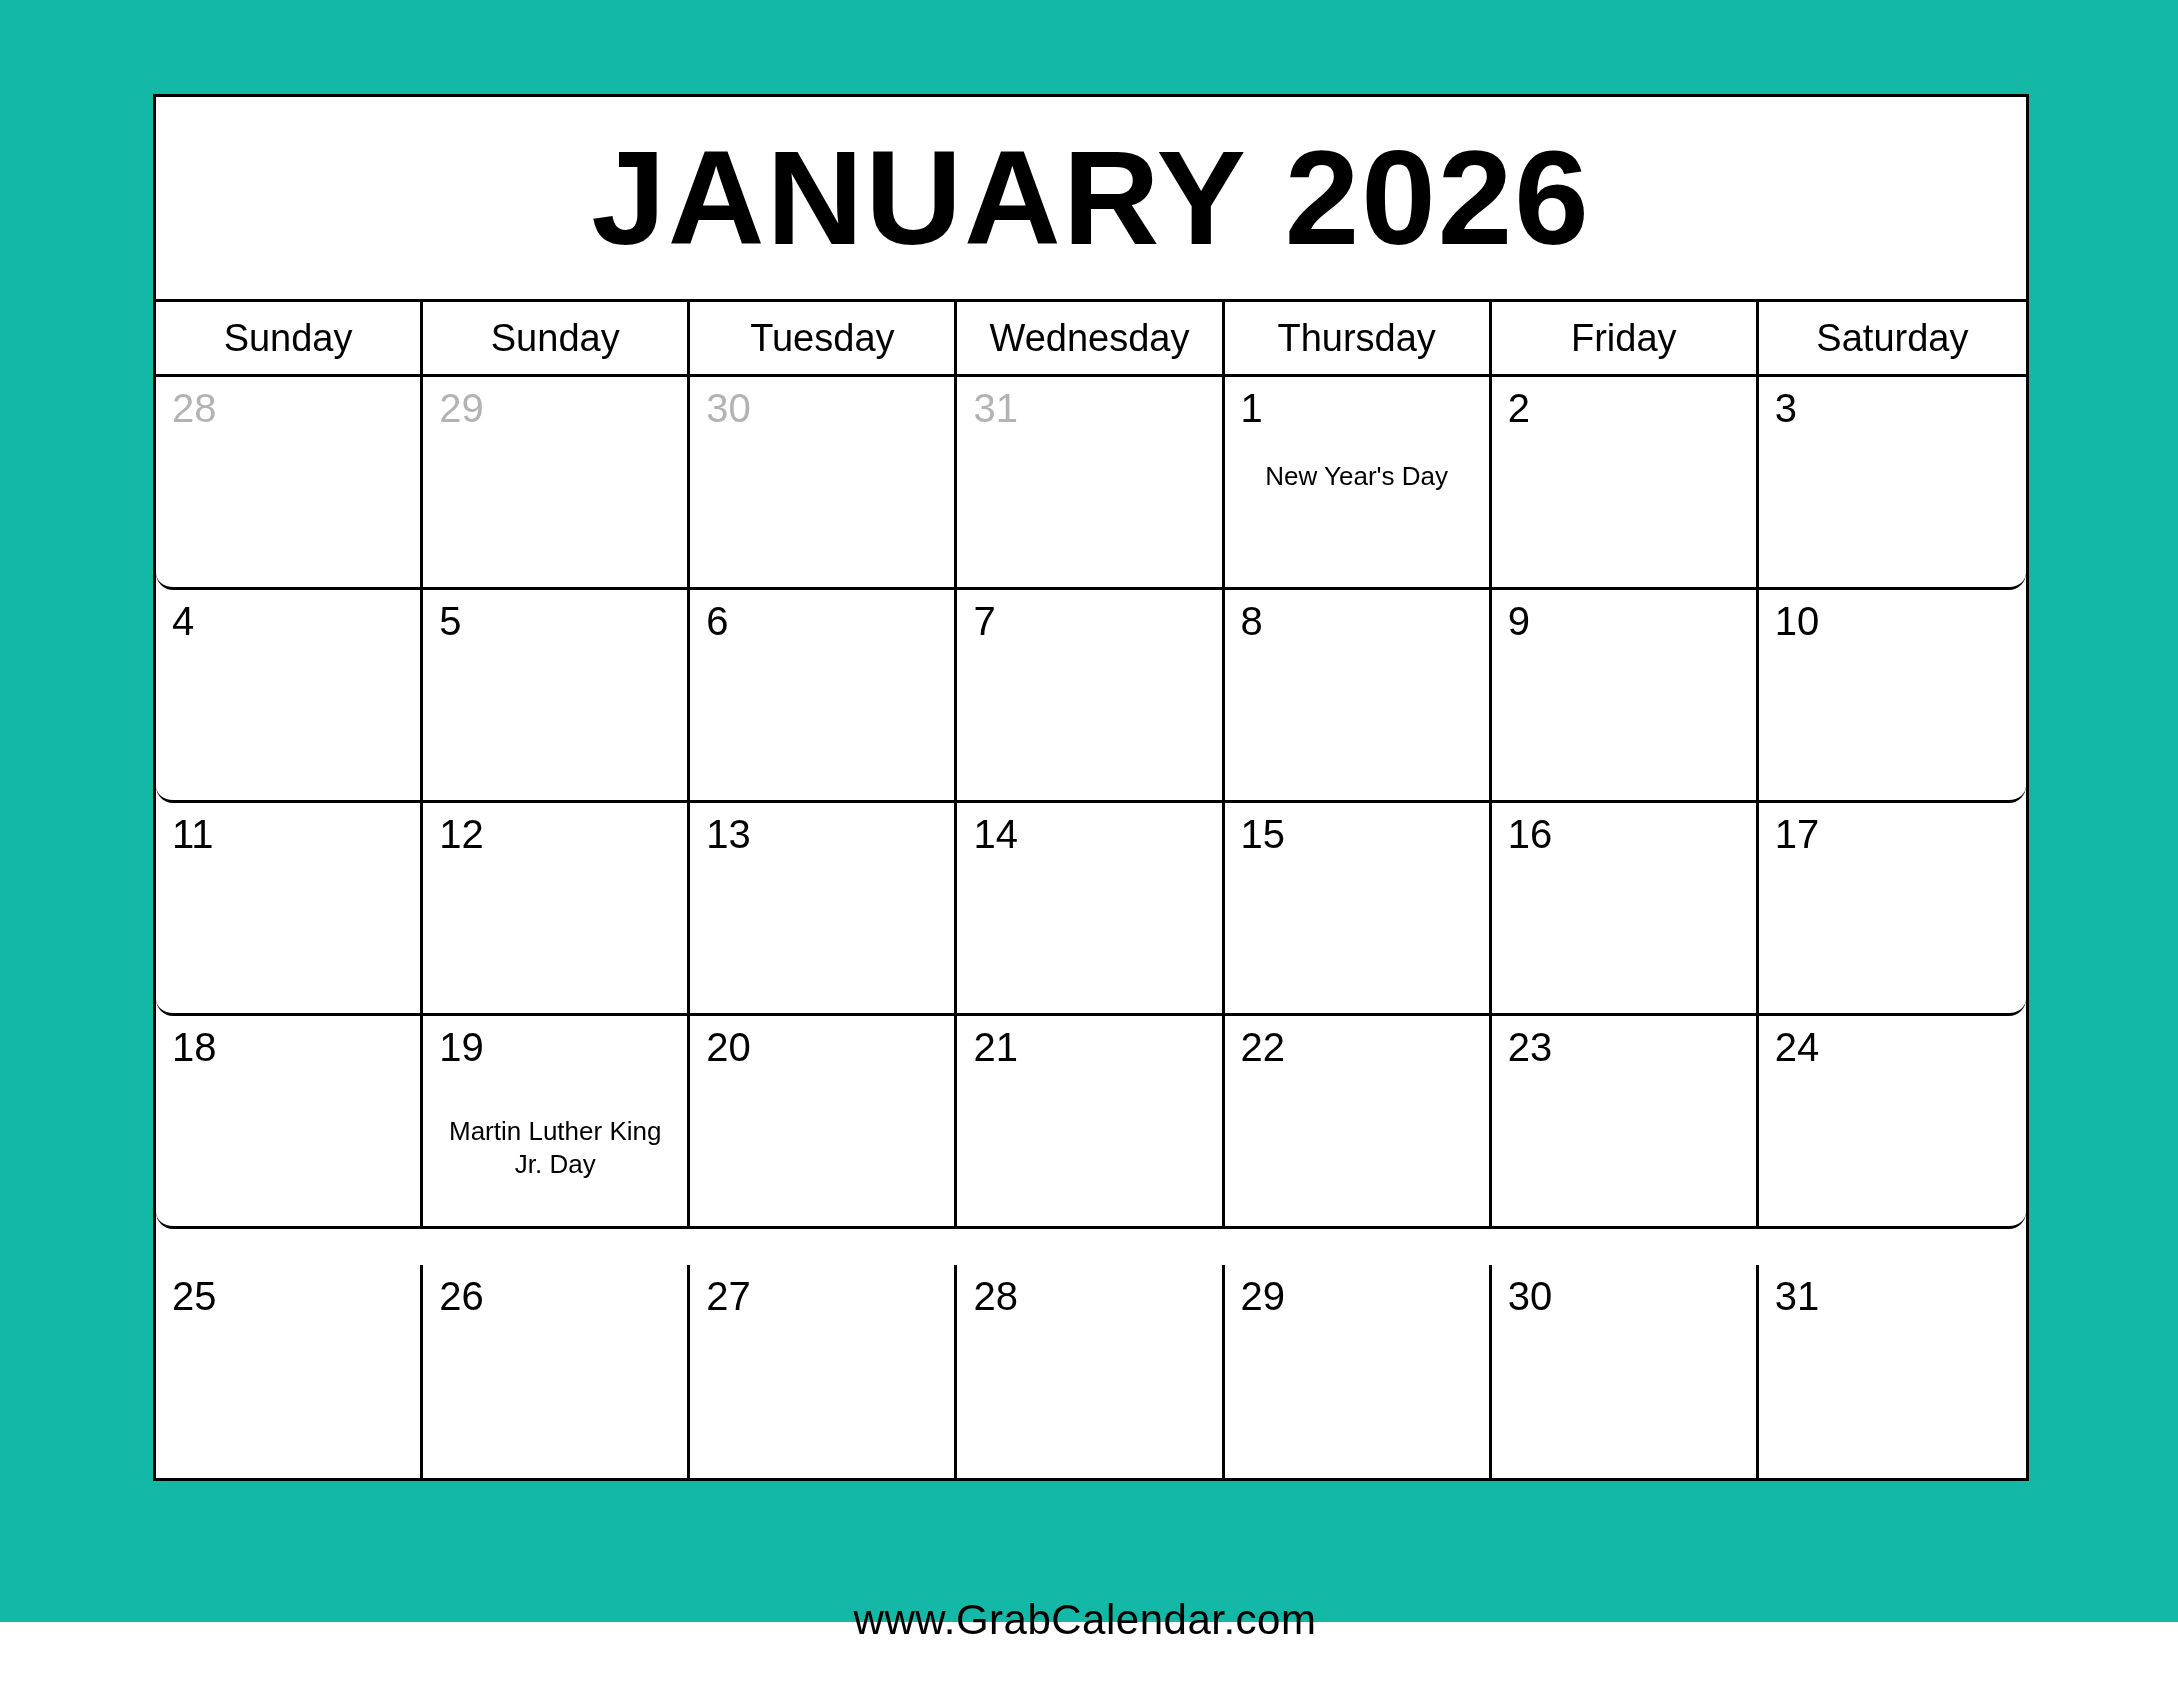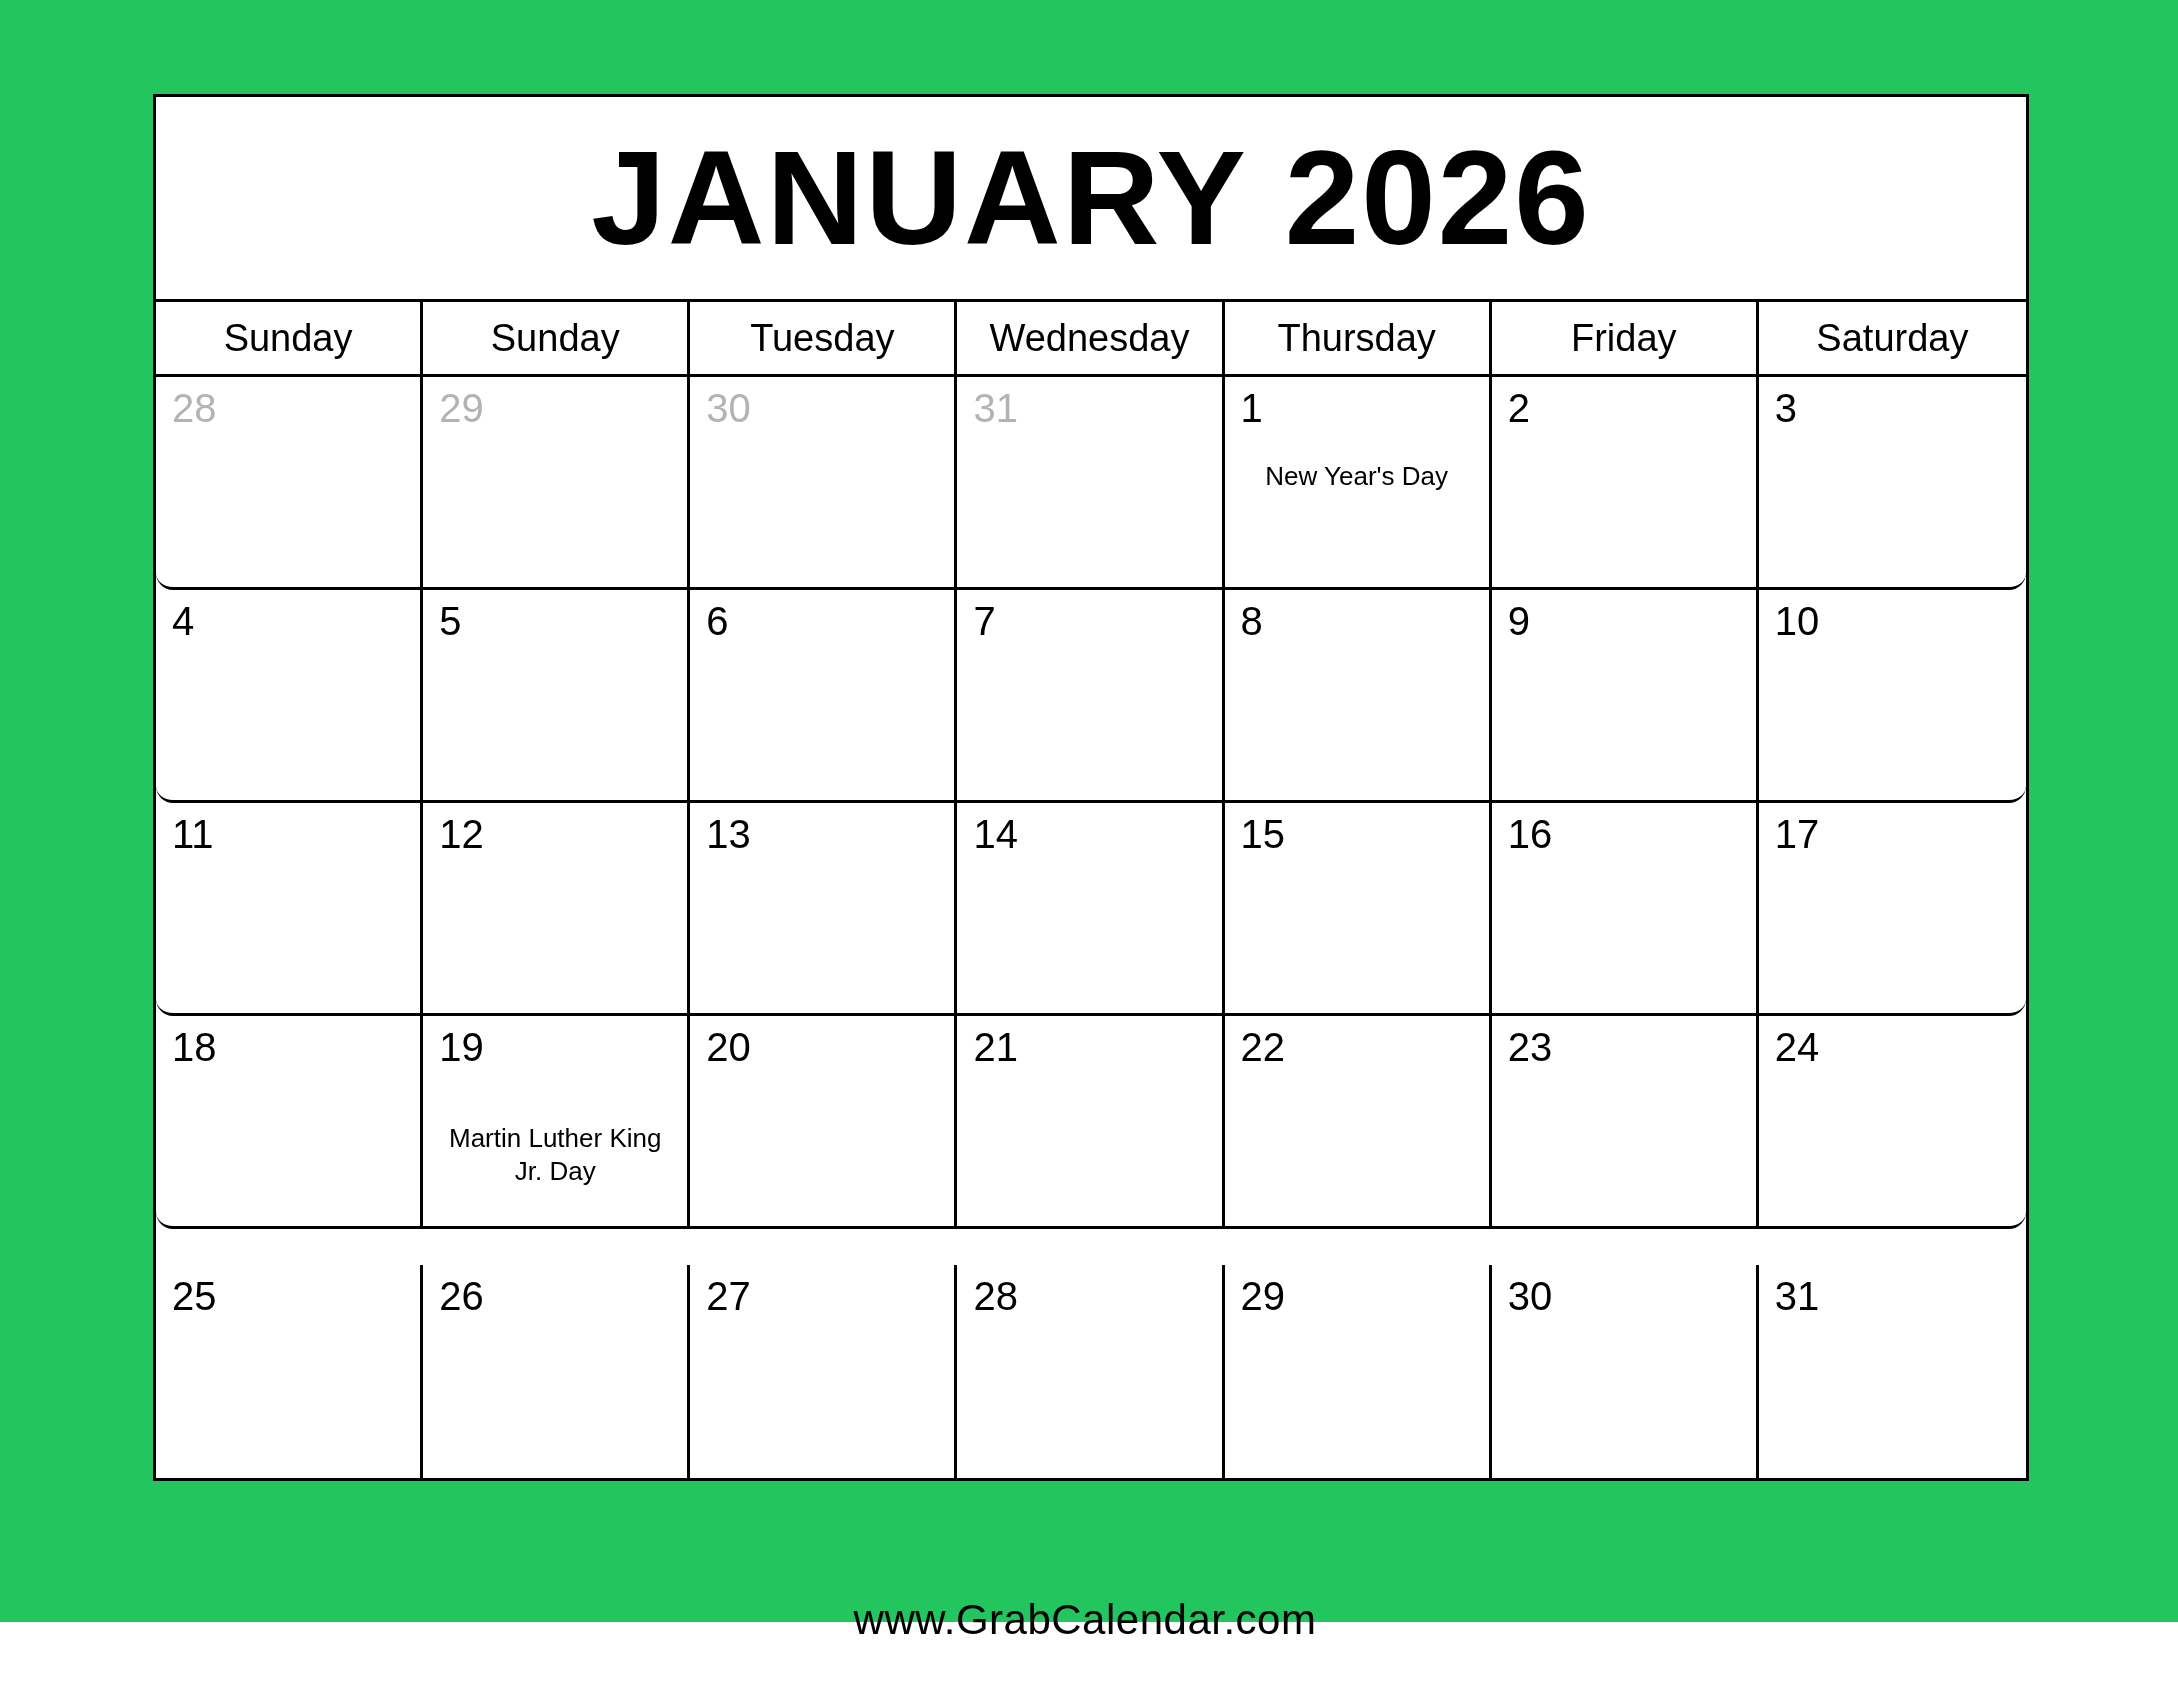--- a/index.html
+++ b/index.html
@@ -12,21 +12,21 @@
     height: 1683px;
     font-family: "Liberation Sans", sans-serif;
     color: #000000;
     overflow: hidden;
   }
 
   .page {
     position: relative;
     width: 2178px;
     height: 1622px;
-    background: #22c55e;
+    background: #14b8a6;
     box-sizing: border-box;
     padding-left: 39px;
   }
 
   .calendar {
     position: absolute;
     left: 153px;
     top: 94px;
     width: 1876px;
     border: 3px solid #000000;
@@ -104,21 +104,21 @@
     left: 0;
     right: 0;
     top: 83px;
     padding: 0 10px;
     text-align: center;
     font-size: 26px;
     line-height: 1.28;
     font-weight: 400;
     box-sizing: border-box;
   }
-  .event.two-line { top: 106px; }
+  .event.two-line { top: 99px; }
 
   
   .footer {
     position: absolute;
     left: 0;
     right: 8px;
     top: 1596px;
     text-align: center;
     font-size: 42px;
     font-weight: 400;

